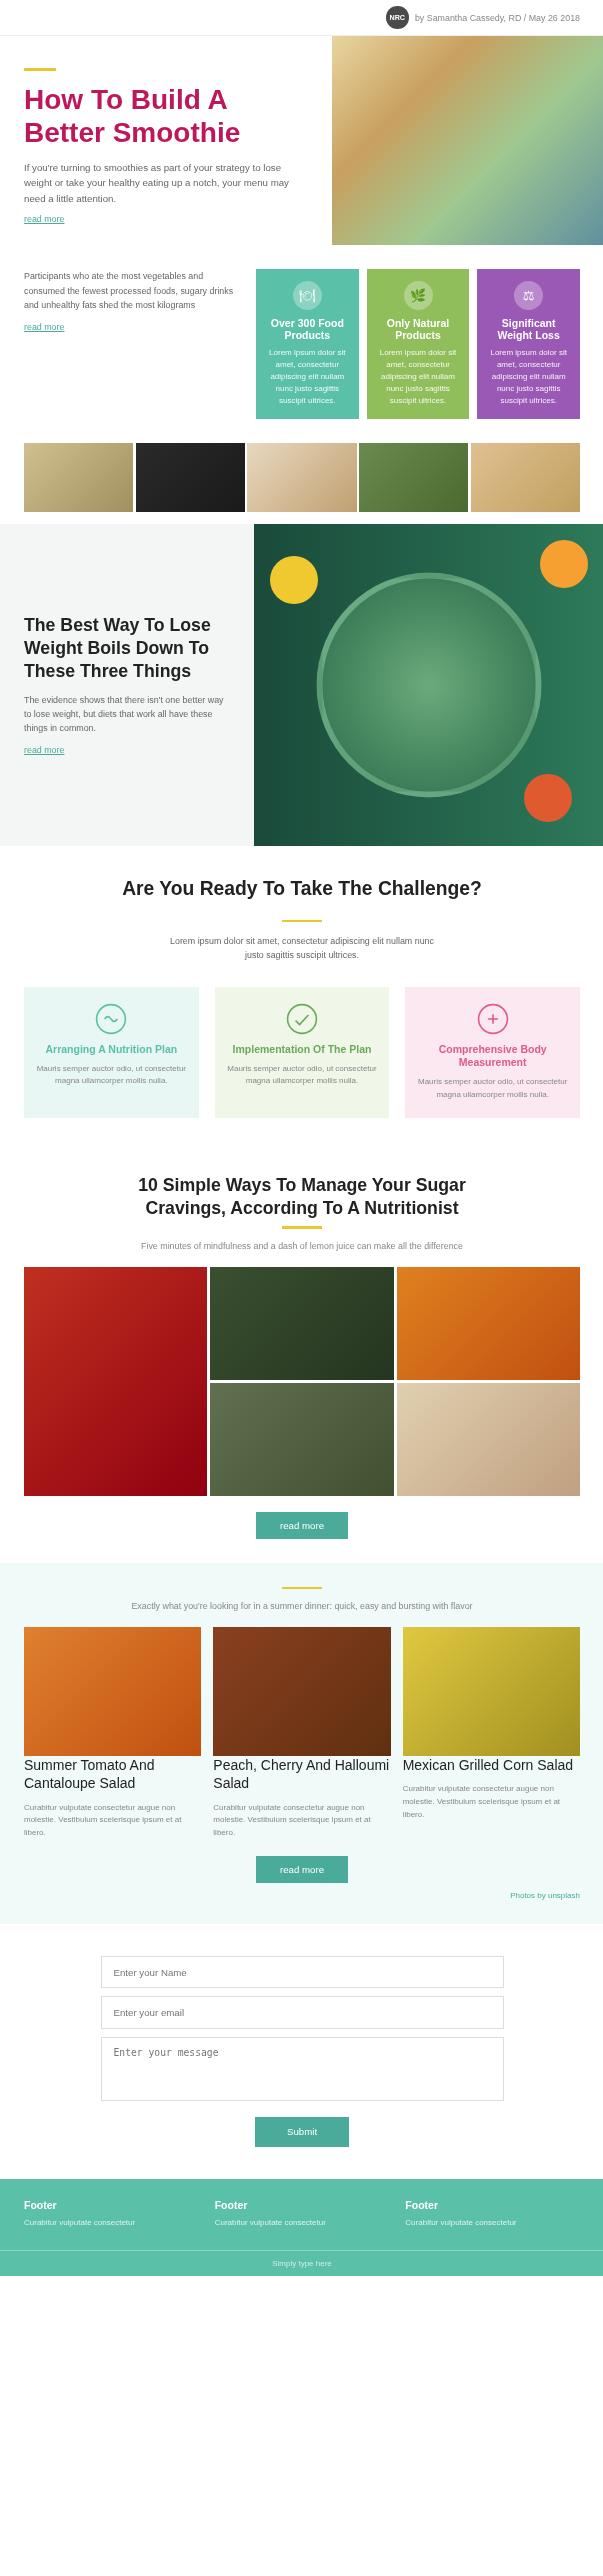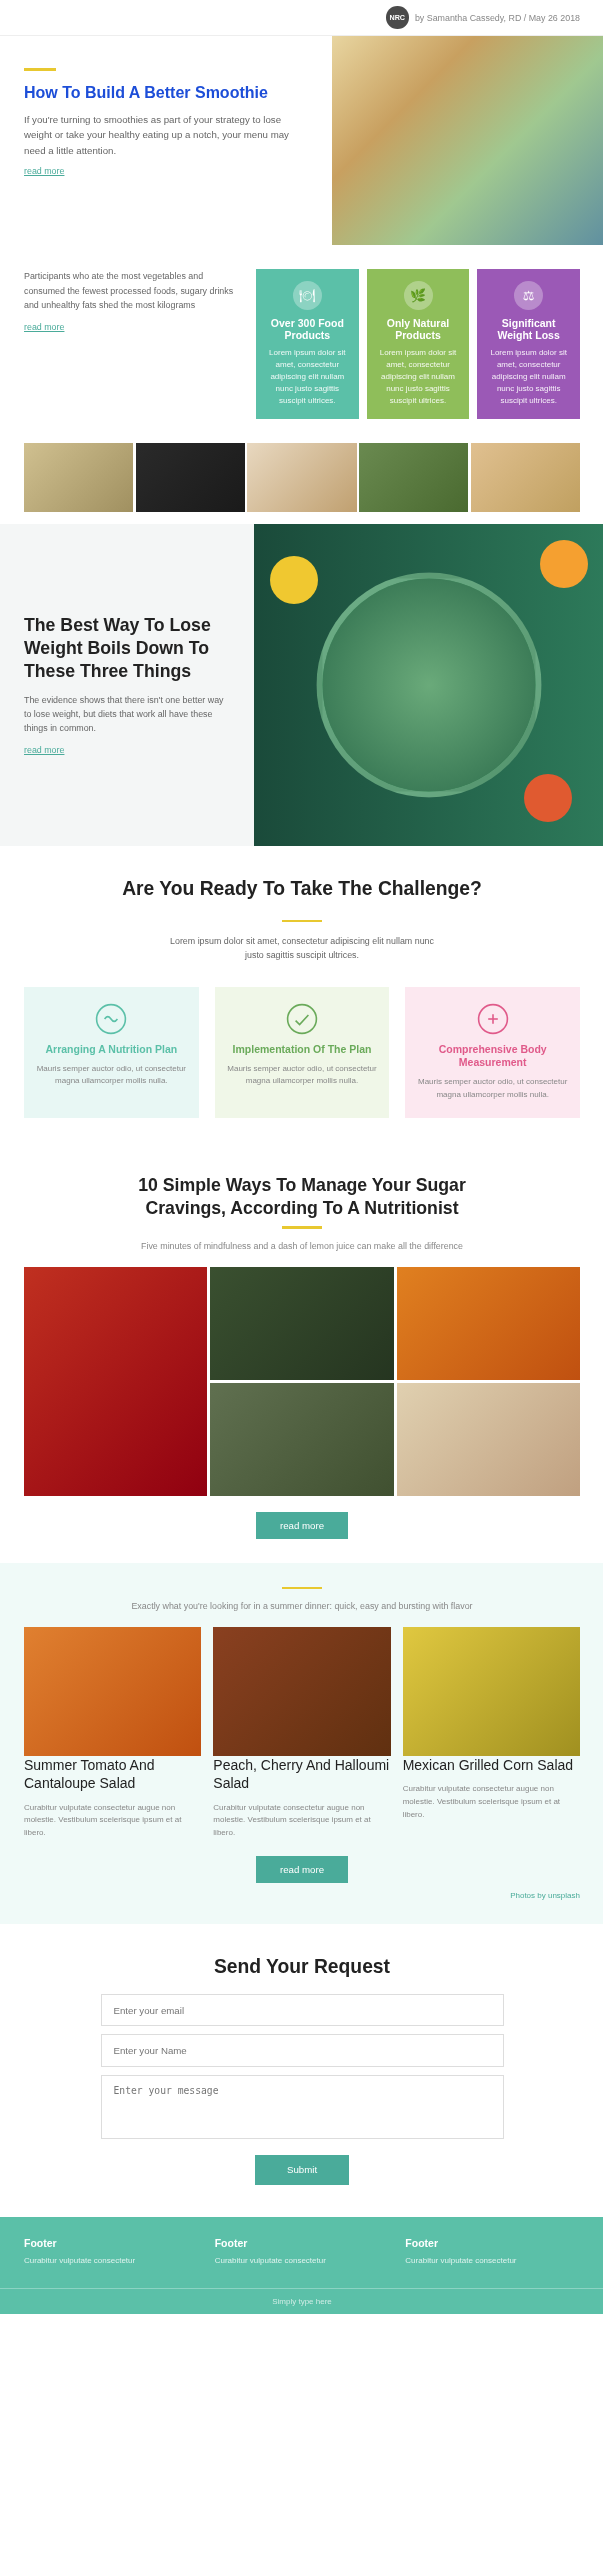--- a/index.html
+++ b/index.html
@@ -7,21 +7,21 @@
     
     
     .top-bar { padding: 6.4px 24px; display: flex; align-items: center; gap: 6.4px; border-bottom: 0.8px solid #eee; justify-content: flex-end; }
     .top-bar .author { font-size: 8.9px; color: #888; }
     .top-bar .logo { width: 22.5px; height: 22.5px; background: #4a4a4a; border-radius: 50%; display: flex; align-items: center; justify-content: center; }
     .top-bar .logo span { color: #fff; font-size: 7.2px; font-weight: bold; }
 
     
     .hero { display: flex; height: 209px; }
     .hero-text { width: 55%; padding: 32px 24px; background: #fff; }
-    .hero-text h1 { font-size: 16px; font-weight: 800; color: #1d4ed8; line-height: 1.2; margin-bottom: 9.7px; }
+    .hero-text h1 { font-size: 28px; font-weight: 800; color: #be185d; line-height: 1.2; margin-bottom: 9.7px; }
     .hero-text p { font-size: 9.7px; color: #666; line-height: 1.6; margin-bottom: 8px; }
     .hero-text .read-more { font-size: 8.9px; color: #4aab9a; text-decoration: underline; cursor: pointer; display: block; margin-top: 6.4px; }
     .hero-image { width: 45%; background: #f0e8d0; overflow: hidden; position: relative; }
     .hero-image .img-placeholder { width: 100%; height: 100%; background: linear-gradient(135deg, #e8d5a0 0%, #c8a060 30%, #a0c890 60%, #6090a0 100%); }
 
     
     .weight-loss-section { padding: 24px; background: #fff; }
     .weight-loss-inner { display: flex; gap: 16px; }
     .weight-loss-text { width: 40%; }
     .weight-loss-text h2 { font-size: 17.7px; font-weight: 700; color: #222; margin-bottom: 8px; line-height: 1.3; }
@@ -288,24 +288,23 @@
     <button class="read-more-btn">read more</button>
   </div>
 
   <p class="photos-credit">
     <span>Photos by</span>
     <span style="color: #4aab9a;">unsplash</span>
   </p>
 </div>
 
 <div class="contact-section">
-  <h2>Send Your Request</h2>
   <div class="contact-form">
+    <input type="text" class="form-field" placeholder="Enter your Name" style="">
     <input type="email" class="form-field" placeholder="Enter your email" style="">
-    <input type="text" class="form-field" placeholder="Enter your Name" style="">
     <textarea class="form-field message" placeholder="Enter your message" style=""></textarea>
     <button class="submit-btn">Submit</button>
   </div>
 </div>
 
 <div class="footer">
   <div class="footer-col">
     <h4>Footer</h4>
     <p>Curabitur vulputate consectetur</p>
   </div>

